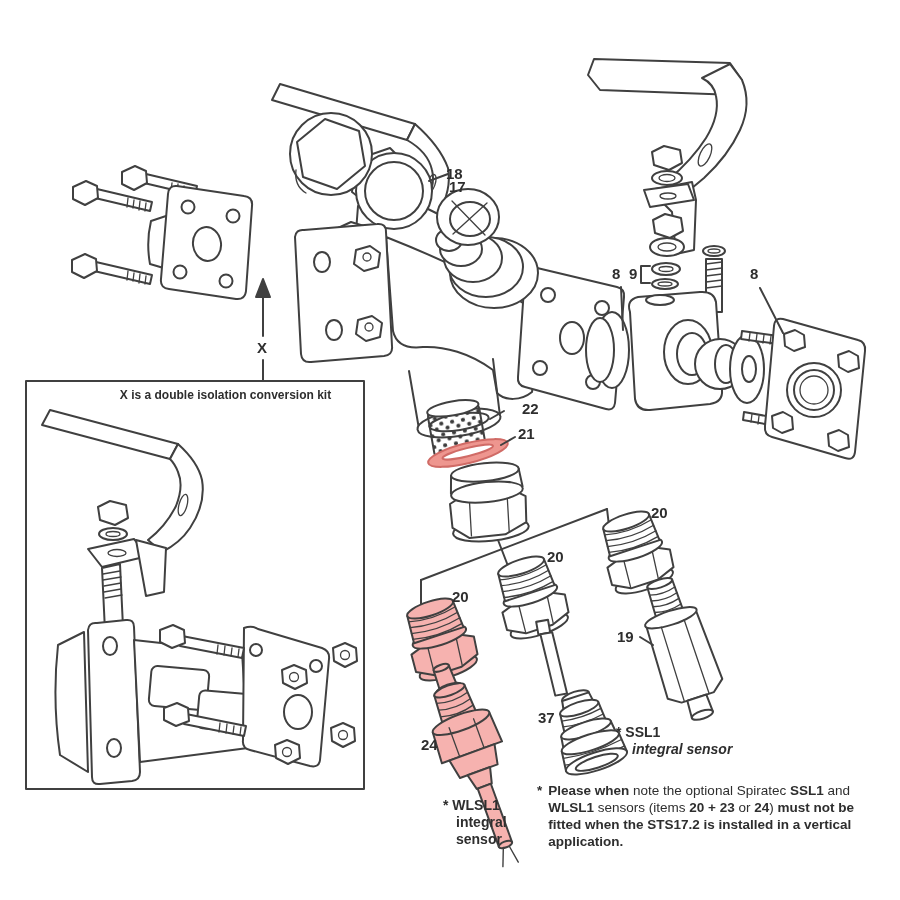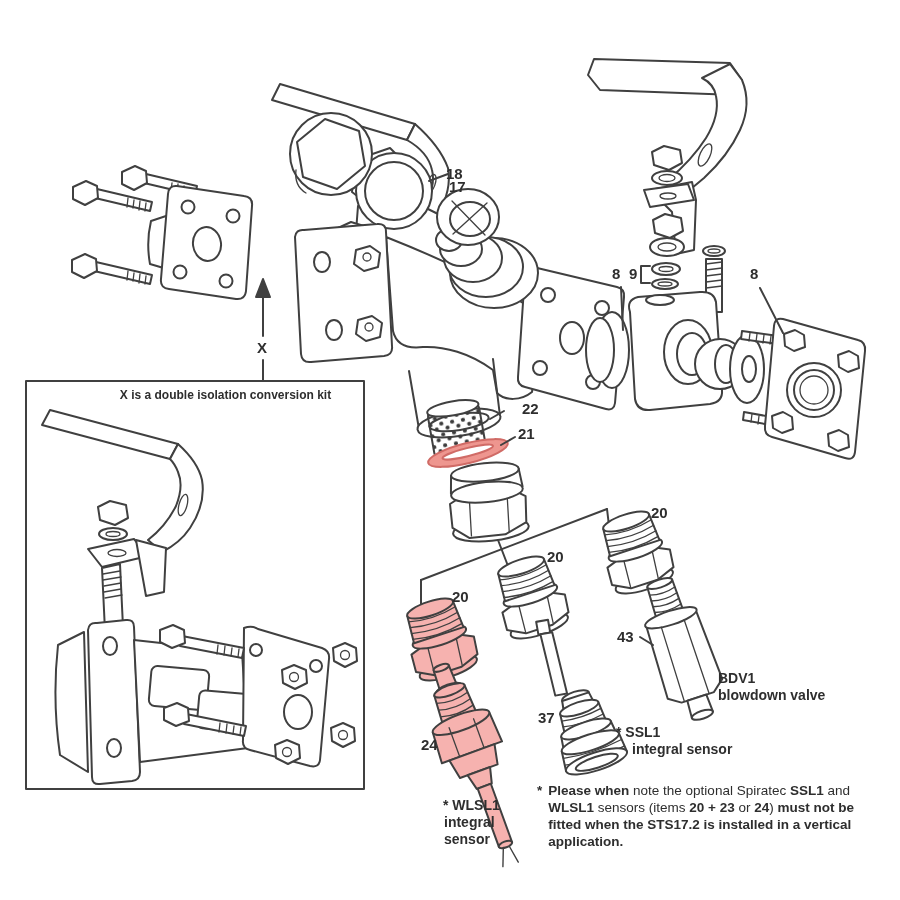--- a/index.html
+++ b/index.html
@@ -1,22 +1,22 @@
 <!DOCTYPE html>
 <html><head>
 <meta charset="utf-8">
 <style>
   html,body{margin:0;padding:0;background:#fff;}
   #stage{position:relative;width:900px;height:900px;background:var(--background,#ffffff);
          font-family:"Liberation Sans",sans-serif;overflow:hidden;}
   svg.art{position:absolute;left:0;top:0;}
   .lbl{position:absolute;color:var(--text,#303030);font-weight:bold;font-size:15px;line-height:1;white-space:nowrap;}
   .cap{position:absolute;color:var(--text,#303030);font-weight:bold;font-size:14px;line-height:17px;white-space:nowrap;}
-  .cap .ind{margin-left:16px;}
-  .cap .ind2{margin-left:1px;}
+  .cap .ind{margin-left:16px;font-style:italic;}
+  .cap .ind2{margin-left:13px;}
   .inset-title{position:absolute;left:27px;top:388px;width:397px;text-align:center;
                font-weight:bold;font-size:12px;color:var(--text,#303030);}
   .note{position:absolute;left:537px;top:782px;width:354px;font-size:13.5px;line-height:17px;color:var(--text,#303030);}
   .note-row{display:flex;gap:6px;}
   .note-text{display:block;width:336px;}
   .b{font-weight:bold;}
 </style>
 </head>
 <body>
 
@@ -320,30 +320,26 @@
 <div class="lbl" style="left:449px;top:179px">17</div>
 <div class="lbl" style="left:612px;top:266px">8</div>
 <div class="lbl" style="left:629px;top:266px">9</div>
 <div class="lbl" style="left:750px;top:266px">8</div>
 <div class="lbl" style="left:257px;top:340px">X</div>
 <div class="lbl" style="left:522px;top:401px">22</div>
 <div class="lbl" style="left:518px;top:426px">21</div>
 <div class="lbl" style="left:651px;top:505px">20</div>
 <div class="lbl" style="left:547px;top:549px">20</div>
 <div class="lbl" style="left:452px;top:589px">20</div>
-<div class="lbl" style="left:617px;top:629px">43</div>
+<div class="lbl" style="left:617px;top:629px">19</div>
 <div class="lbl" style="left:538px;top:710px">37</div>
 <div class="lbl" style="left:421px;top:737px">24</div>
 
 <div class="inset-title">X is a double isolation conversion kit</div>
 
-<div class="cap" style="left:718px;top:670px">
-  <div>BDV1</div>
-  <div>blowdown valve</div>
-</div>
 
 <div class="cap" style="left:616px;top:724px">
   <div>* SSL1</div>
   <div class="ind">integral sensor</div>
 </div>
 
 <div class="cap" style="left:443px;top:797px">
   <div>* WLSL1</div>
   <div class="ind2">integral</div>
   <div class="ind2">sensor</div>

